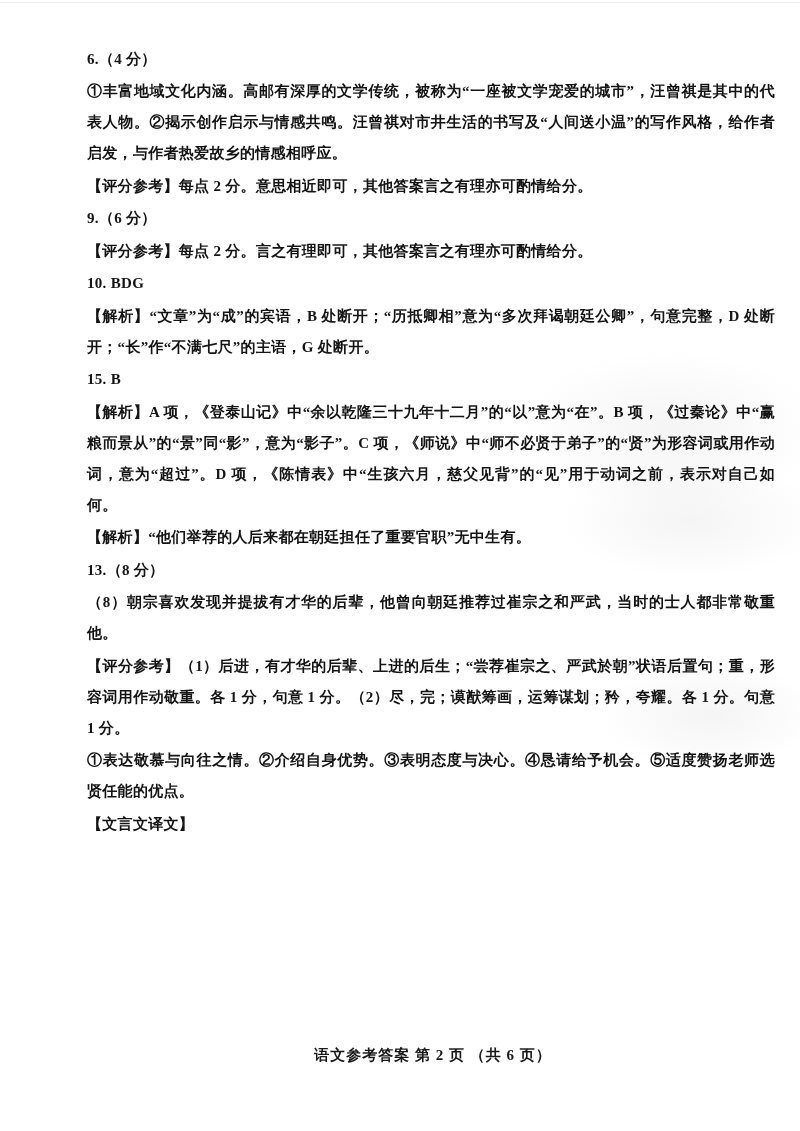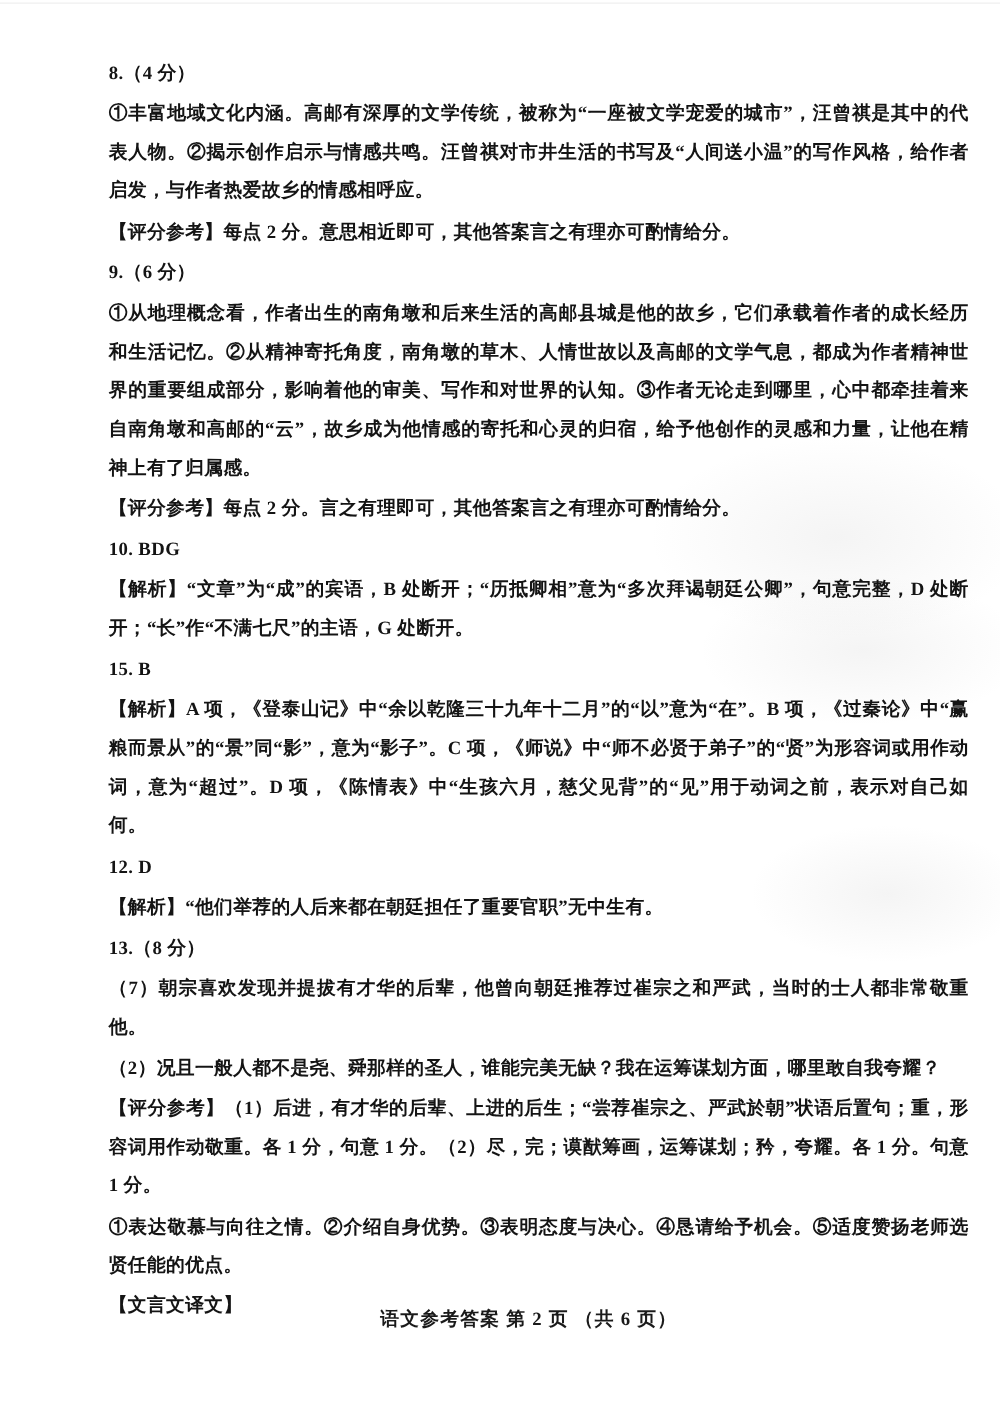--- a/index.html
+++ b/index.html
@@ -25,21 +25,21 @@
     font-weight: 600;
     letter-spacing: 0.3px;
     text-align: justify;
   }
   .page p {
     margin: 1.5px 0;
   }
   .footer {
     position: absolute;
     top: 1046px;
-    left: 79px;
+    left: 89px;
     width: 688px;
     text-align: center;
     font-size: 15px;
     font-weight: 600;
     letter-spacing: 1px;
     color: #1a1a1a;
   }
   
   .smudge {
     position: absolute;
@@ -59,34 +59,31 @@
 </style>
 </head>
 <body>
 
 <div class="edge-line"></div>
 <div class="smudge s1"></div>
 <div class="smudge s2"></div>
 <div class="smudge s3"></div>
 
 <div class="page">
-  <p>8.（4 分）</p>
+  <p>6.（4 分）</p>
   <p>①丰富地域文化内涵。高邮有深厚的文学传统，被称为“一座被文学宠爱的城市”，汪曾祺是其中的代表人物。②揭示创作启示与情感共鸣。汪曾祺对市井生活的书写及“人间送小温”的写作风格，给作者启发，与作者热爱故乡的情感相呼应。</p>
   <p>【评分参考】每点 2 分。意思相近即可，其他答案言之有理亦可酌情给分。</p>
   <p>9.（6 分）</p>
-  <p>①从地理概念看，作者出生的南角墩和后来生活的高邮县城是他的故乡，它们承载着作者的成长经历和生活记忆。②从精神寄托角度，南角墩的草木、人情世故以及高邮的文学气息，都成为作者精神世界的重要组成部分，影响着他的审美、写作和对世界的认知。③作者无论走到哪里，心中都牵挂着来自南角墩和高邮的“云”，故乡成为他情感的寄托和心灵的归宿，给予他创作的灵感和力量，让他在精神上有了归属感。</p>
   <p>【评分参考】每点 2 分。言之有理即可，其他答案言之有理亦可酌情给分。</p>
   <p>10. BDG</p>
   <p>【解析】“文章”为“成”的宾语，B 处断开；“历抵卿相”意为“多次拜谒朝廷公卿”，句意完整，D 处断开；“长”作“不满七尺”的主语，G 处断开。</p>
   <p>15. B</p>
   <p>【解析】A 项，《登泰山记》中“余以乾隆三十九年十二月”的“以”意为“在”。B 项，《过秦论》中“赢粮而景从”的“景”同“影”，意为“影子”。C 项，《师说》中“师不必贤于弟子”的“贤”为形容词或用作动词，意为“超过”。D 项，《陈情表》中“生孩六月，慈父见背”的“见”用于动词之前，表示对自己如何。</p>
-  <p>12. D</p>
   <p>【解析】“他们举荐的人后来都在朝廷担任了重要官职”无中生有。</p>
   <p>13.（8 分）</p>
-  <p>（7）朝宗喜欢发现并提拔有才华的后辈，他曾向朝廷推荐过崔宗之和严武，当时的士人都非常敬重他。</p>
-  <p>（2）况且一般人都不是尧、舜那样的圣人，谁能完美无缺？我在运筹谋划方面，哪里敢自我夸耀？</p>
+  <p>（8）朝宗喜欢发现并提拔有才华的后辈，他曾向朝廷推荐过崔宗之和严武，当时的士人都非常敬重他。</p>
   <p>【评分参考】（1）后进，有才华的后辈、上进的后生；“尝荐崔宗之、严武於朝”状语后置句；重，形容词用作动敬重。各 1 分，句意 1 分。（2）尽，完；谟猷筹画，运筹谋划；矜，夸耀。各 1 分。句意 1 分。</p>
   <p>①表达敬慕与向往之情。②介绍自身优势。③表明态度与决心。④恳请给予机会。⑤适度赞扬老师选贤任能的优点。</p>
   <p>【文言文译文】</p>
 
 </div>
 
 <div class="footer">语文参考答案 第 2 页 （共 6 页）</div>
 
 </body></html>

